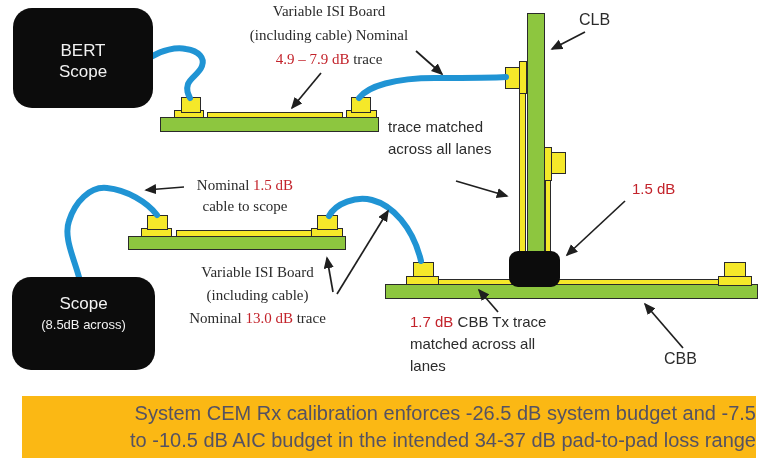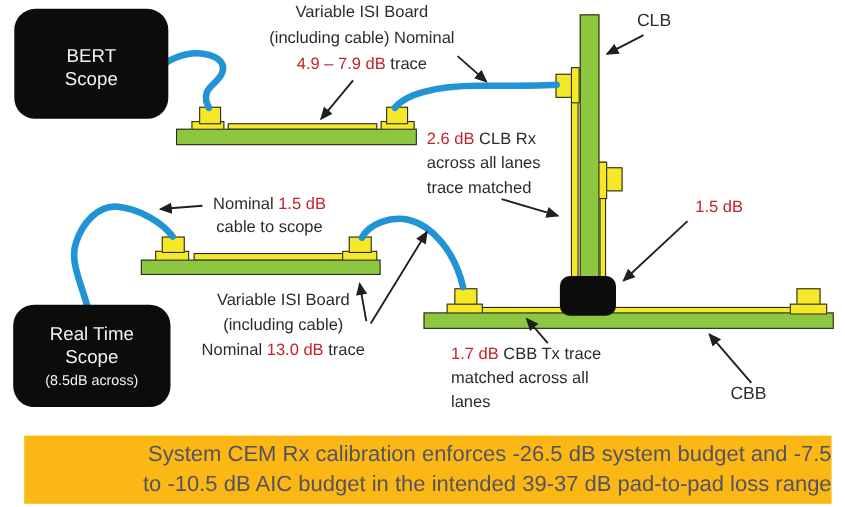--- a/index.html
+++ b/index.html
@@ -16,21 +16,21 @@
   .arrow{stroke:#1f1f1f;stroke-width:1.7;fill:none;}
   .board{position:absolute;background:var(--board-green);border:1.5px solid #2a2a2a;box-sizing:border-box;}
   .yel{position:absolute;background:var(--connector-yellow);border:1.5px solid #2a2a2a;box-sizing:border-box;}
   .device{
     position:absolute;background:var(--device-black);border-radius:19px;color:var(--device-text);
     text-align:center;z-index:2;line-height:21px;font-size:17px;
   }
   .device .small{font-size:13px;}
   .lbl{position:absolute;z-index:5;font-size:15px;line-height:22px;color:var(--black-text);white-space:nowrap;}
   .lbl .red{color:var(--red-text);}
-  .ctr{text-align:center;}
+  .ctr{text-align:center;font-family:Liberation Serif, serif;}
   #banner{
     position:absolute;left:22px;top:396px;width:734px;height:62px;z-index:5;
     background:var(--banner-bg);color:var(--banner-text);
     text-align:right;font-size:20px;line-height:27px;padding-top:4px;box-sizing:border-box;
   }
   #blk-connector{position:absolute;left:509px;top:251px;width:51px;height:36px;background:var(--device-black);border-radius:9px;z-index:3;}
 </style>
 </head>
 <body>
 
@@ -94,38 +94,36 @@
     <line class="arrow" marker-end="url(#ah)" x1="498" y1="312" x2="479" y2="290"></line>
     <line class="arrow" marker-end="url(#ah)" x1="683" y1="348" x2="645" y2="304"></line>
   </svg>
 
   <div class="device" style="left:13px;top:8px;width:140px;height:100px;padding-top:32px;box-sizing:border-box;">
     <div>BERT</div>
     <div>Scope</div>
   </div>
 
   <div class="device" style="left:12px;top:277px;width:143px;height:93px;padding-top:16px;box-sizing:border-box;">
-    <div>Real Time</div>
     <div>Scope</div>
     <div class="small">(8.5dB across)</div>
   </div>
 
   <div class="labels">
     <div class="lbl ctr" style="left:229px;top:-1px;width:200px;line-height:24px;">
       <div>Variable ISI Board</div>
       <div>(including cable) Nominal</div>
       <div><span class="red">4.9 – 7.9 dB</span><span> trace</span></div>
     </div>
 
     <div class="lbl" style="left:579px;top:9px;font-size:16px;">CLB</div>
 
     <div class="lbl" style="left:388px;top:116px;">
-      <div><span class="red">2.6 dB</span><span> CLB Rx</span></div>
+      <div>trace matched</div>
       <div>across all lanes</div>
-      <div>trace matched</div>
     </div>
 
     <div class="lbl" style="left:632px;top:178px;">
       <div class="red">1.5 dB</div>
     </div>
 
     <div class="lbl ctr" style="left:180px;top:175px;width:130px;line-height:21px;">
       <div><span>Nominal </span><span class="red">1.5 dB</span></div>
       <div>cable to scope</div>
     </div>
@@ -140,16 +138,16 @@
       <div><span class="red">1.7 dB</span><span> CBB Tx trace</span></div>
       <div>matched across all</div>
       <div>lanes</div>
     </div>
 
     <div class="lbl" style="left:664px;top:348px;font-size:16px;">CBB</div>
   </div>
 
   <div id="banner">
     <div>System CEM Rx calibration enforces -26.5 dB system budget and -7.5</div>
-    <div>to -10.5 dB AIC budget in the intended 39-37 dB pad-to-pad loss range</div>
+    <div>to -10.5 dB AIC budget in the intended 34-37 dB pad-to-pad loss range</div>
   </div>
 
 </div>
 
 </body></html>

